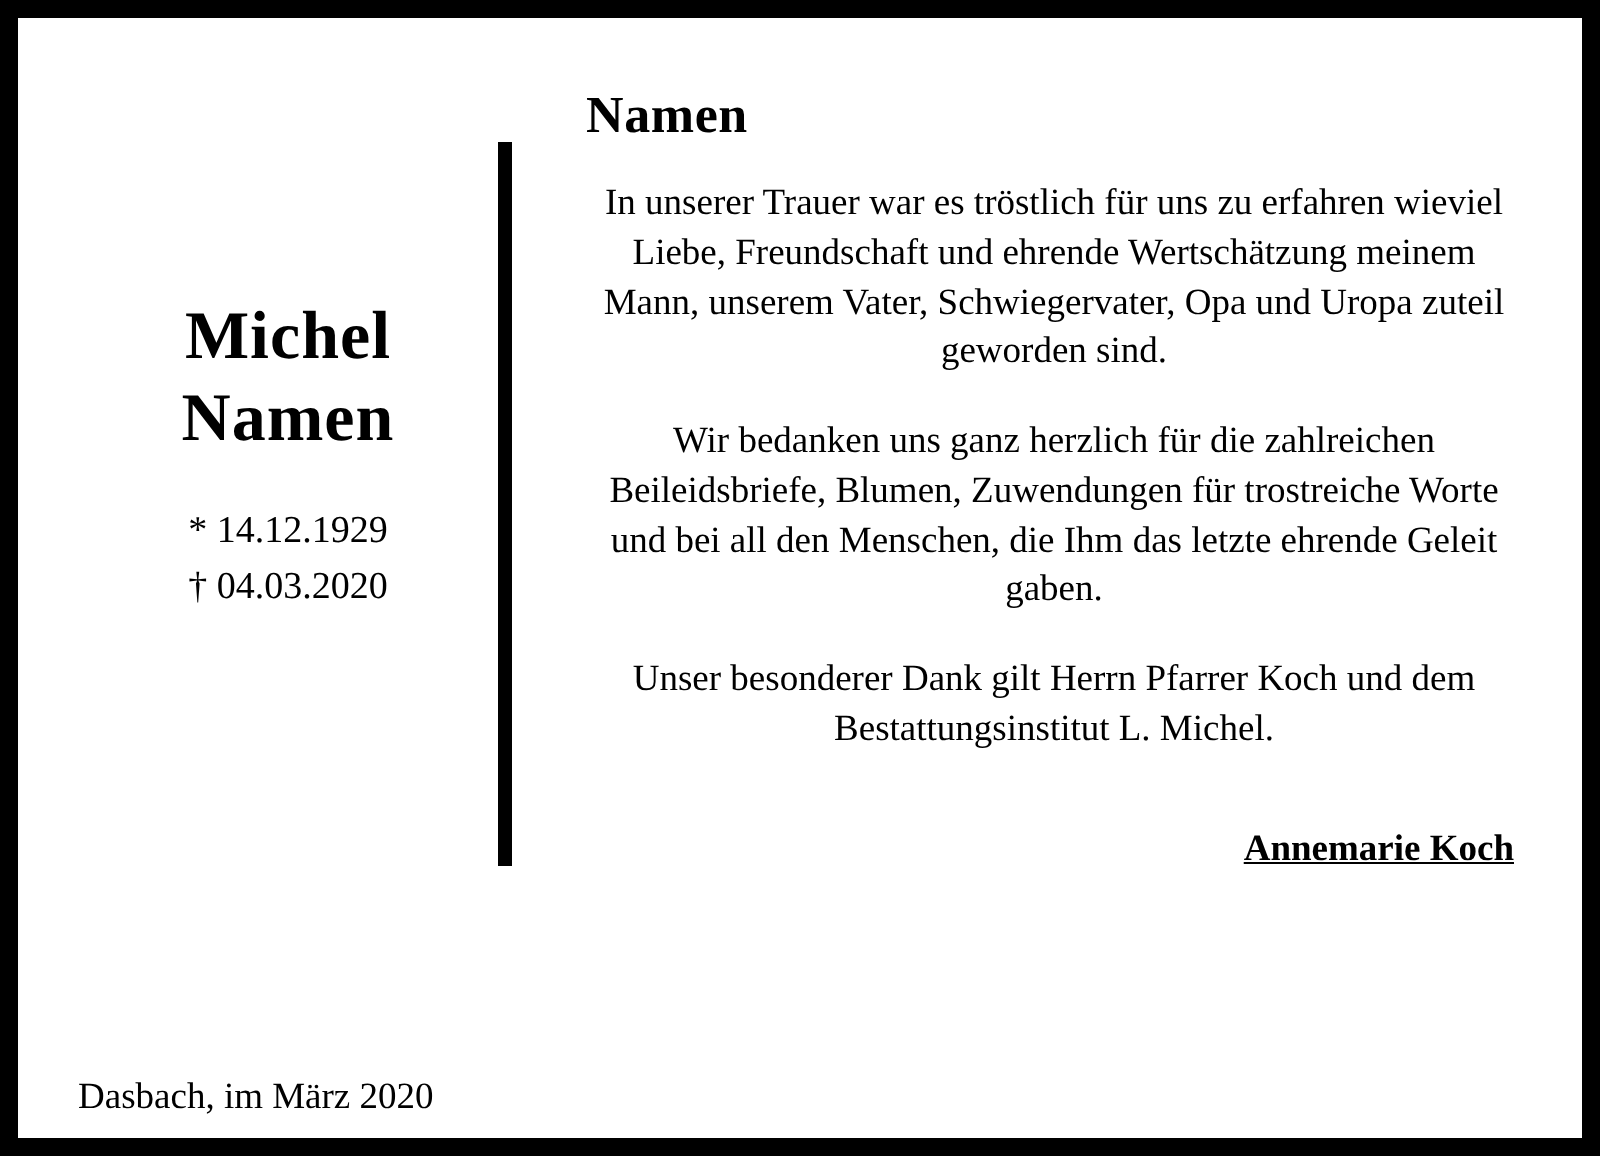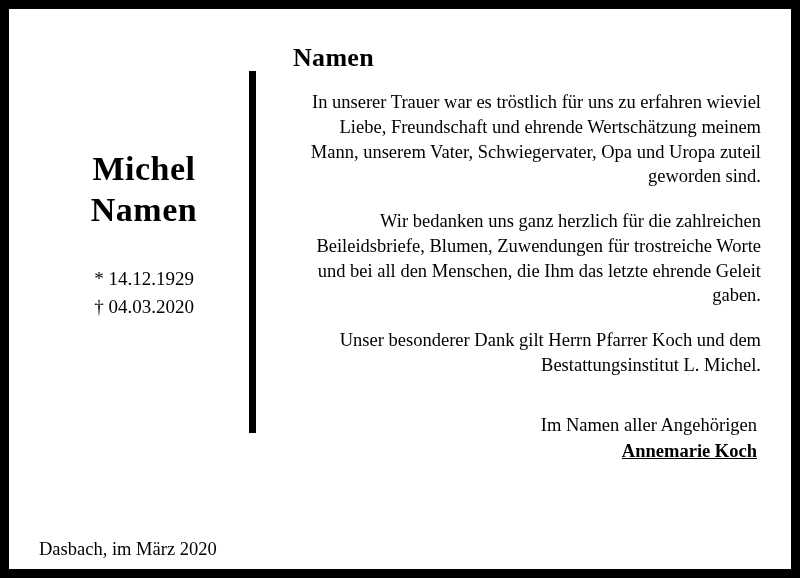--- a/index.html
+++ b/index.html
@@ -44,21 +44,21 @@
     padding-top: 105px;
     box-sizing: border-box;
   }
   .deceased-name {
     font-size: 34px;
     font-weight: bold;
     line-height: 1.22;
     letter-spacing: 0.5px;
   }
   .dates {
-    margin-top: 34px;
+    margin-top: 21px;
     font-size: 19px;
     line-height: 1.5;
   }
   .date-line {
     white-space: pre;
   }
   .divider {
     flex: 0 0 auto;
     width: 7px;
     background: #000000;
@@ -73,21 +73,21 @@
   .heading {
     font-size: 26px;
     font-weight: bold;
     margin: 0 0 17px 0;
     letter-spacing: 0.3px;
   }
   .para {
     font-size: 18.5px;
     line-height: 1.34;
     margin: 0 0 20px 0;
-    text-align: right;
+    text-align: center;
   }
   .para:last-of-type {
     margin-bottom: 0;
   }
   .closing {
     margin-top: 34px;
     text-align: right;
     font-size: 18.5px;
     line-height: 1.42;
     padding-right: 4px;
@@ -124,21 +124,20 @@
 
       <div class="divider"></div>
 
       <div class="right-col">
         <div class="heading">Namen</div>
         <p class="para">In unserer Trauer war es tröstlich für uns zu erfahren wieviel Liebe, Freundschaft und ehrende Wertschätzung meinem Mann, unserem Vater, Schwiegervater, Opa und Uropa zuteil geworden sind.</p>
         <p class="para">Wir bedanken uns ganz herzlich für die zahlreichen Beileidsbriefe, Blumen, Zuwendungen für trostreiche Worte und bei all den Menschen, die Ihm das letzte ehrende Geleit gaben.</p>
         <p class="para">Unser besonderer Dank gilt Herrn Pfarrer Koch und dem Bestattungsinstitut L. Michel.</p>
 
         <div class="closing">
-          <div>Im Namen aller Angehörigen</div>
           <div class="signer">Annemarie Koch</div>
         </div>
       </div>
 
     </div>
 
     <div class="footer">Dasbach, im März 2020</div>
 
   </div>
 </div>

